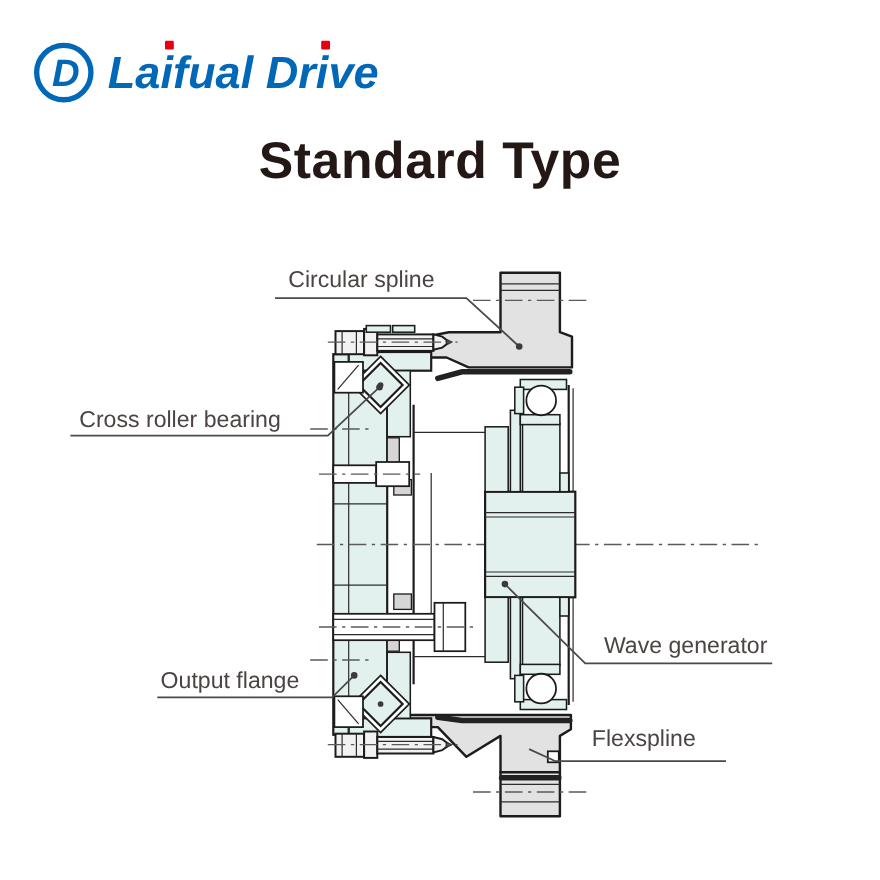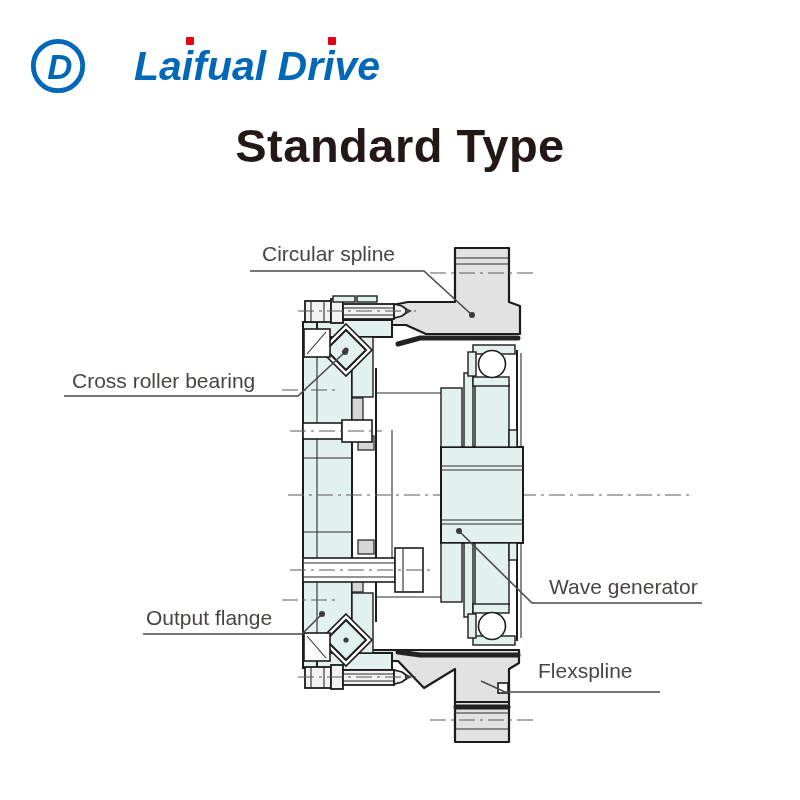--- a/index.html
+++ b/index.html
@@ -4,21 +4,21 @@
 <style>
   html,body{margin:0;padding:0;}
   body{
     width:800px;height:800px;position:relative;background:#ffffff;
     font-family:"Liberation Sans", sans-serif;overflow:hidden;
   }
   .logo{position:absolute;left:28px;top:36px;display:flex;align-items:center;gap:10px;}
   .logo-icon{width:60px;height:60px;flex:0 0 auto;}
   .logo-text{
     font-size:41px;font-weight:700;font-style:italic;color:#0068b7;
-    letter-spacing:0px;white-space:nowrap;line-height:60px;margin-left:36px;
+    letter-spacing:0px;white-space:nowrap;line-height:60px;
   }
   .ichar{position:relative;display:inline-block;}
   .ichar::after{
     content:"";position:absolute;top:1px;right:-1px;width:8px;height:8px;
     background:#e60012;border-radius:1px;
   }
   .title{
     position:absolute;left:0;top:118px;width:800px;text-align:center;
     font-size:47px;font-weight:600;color:#231815;letter-spacing:0.5px;
   }

